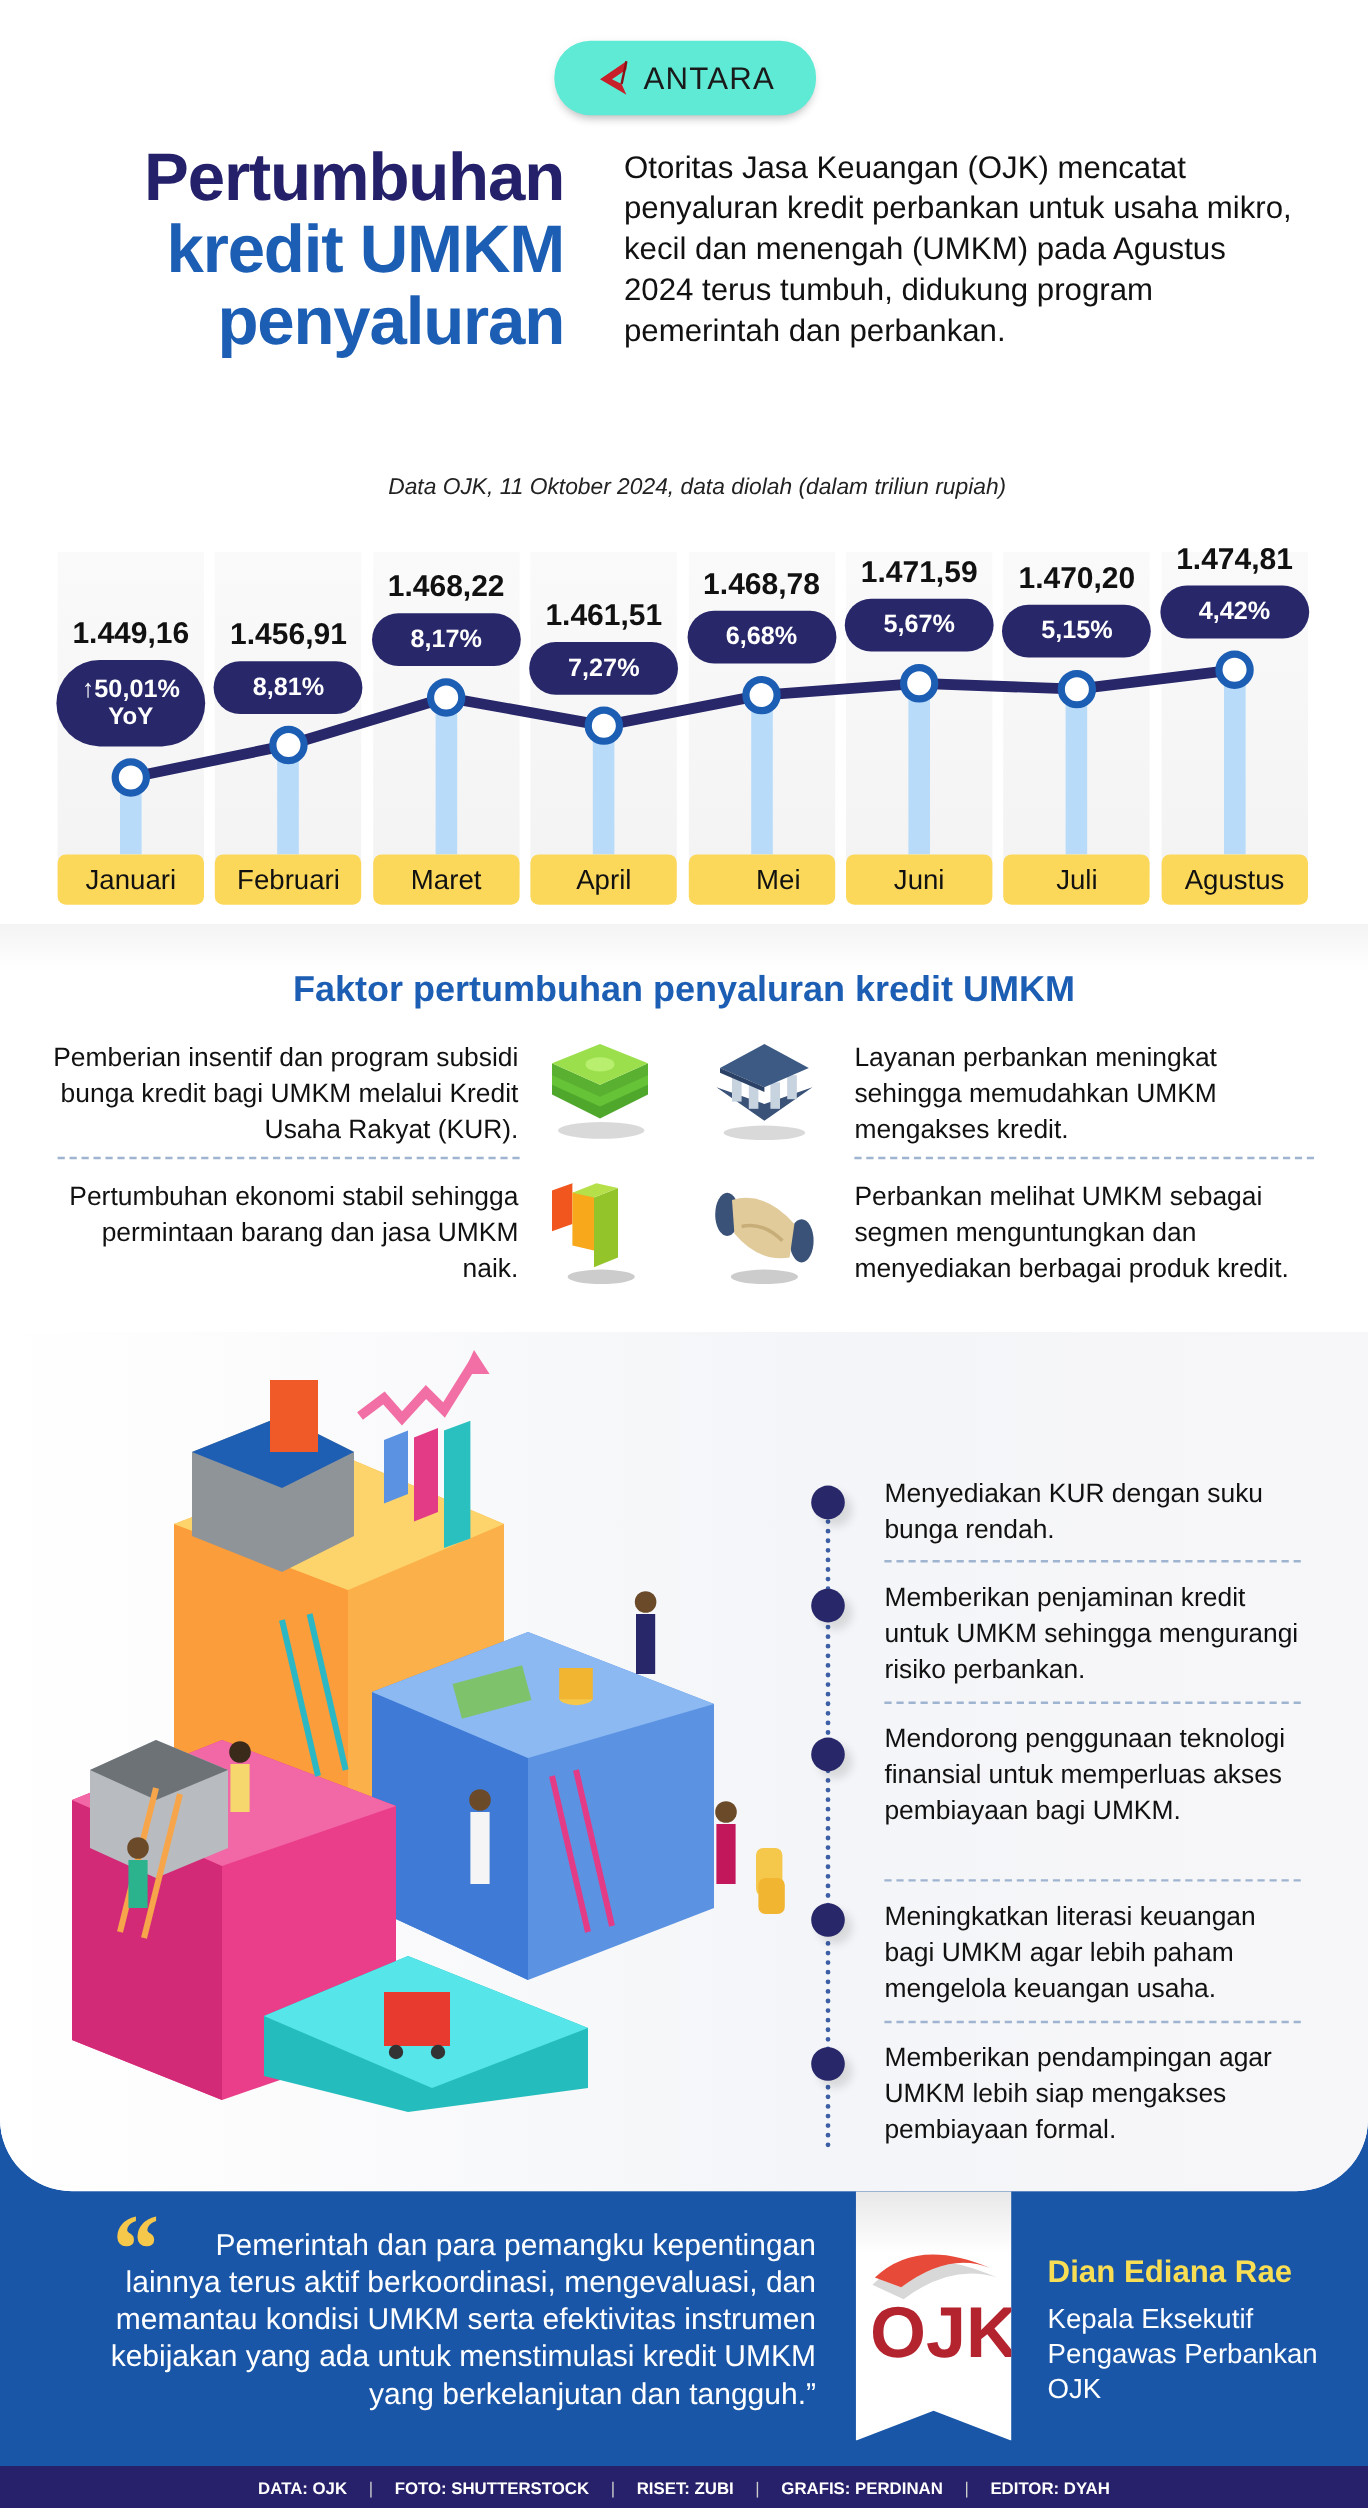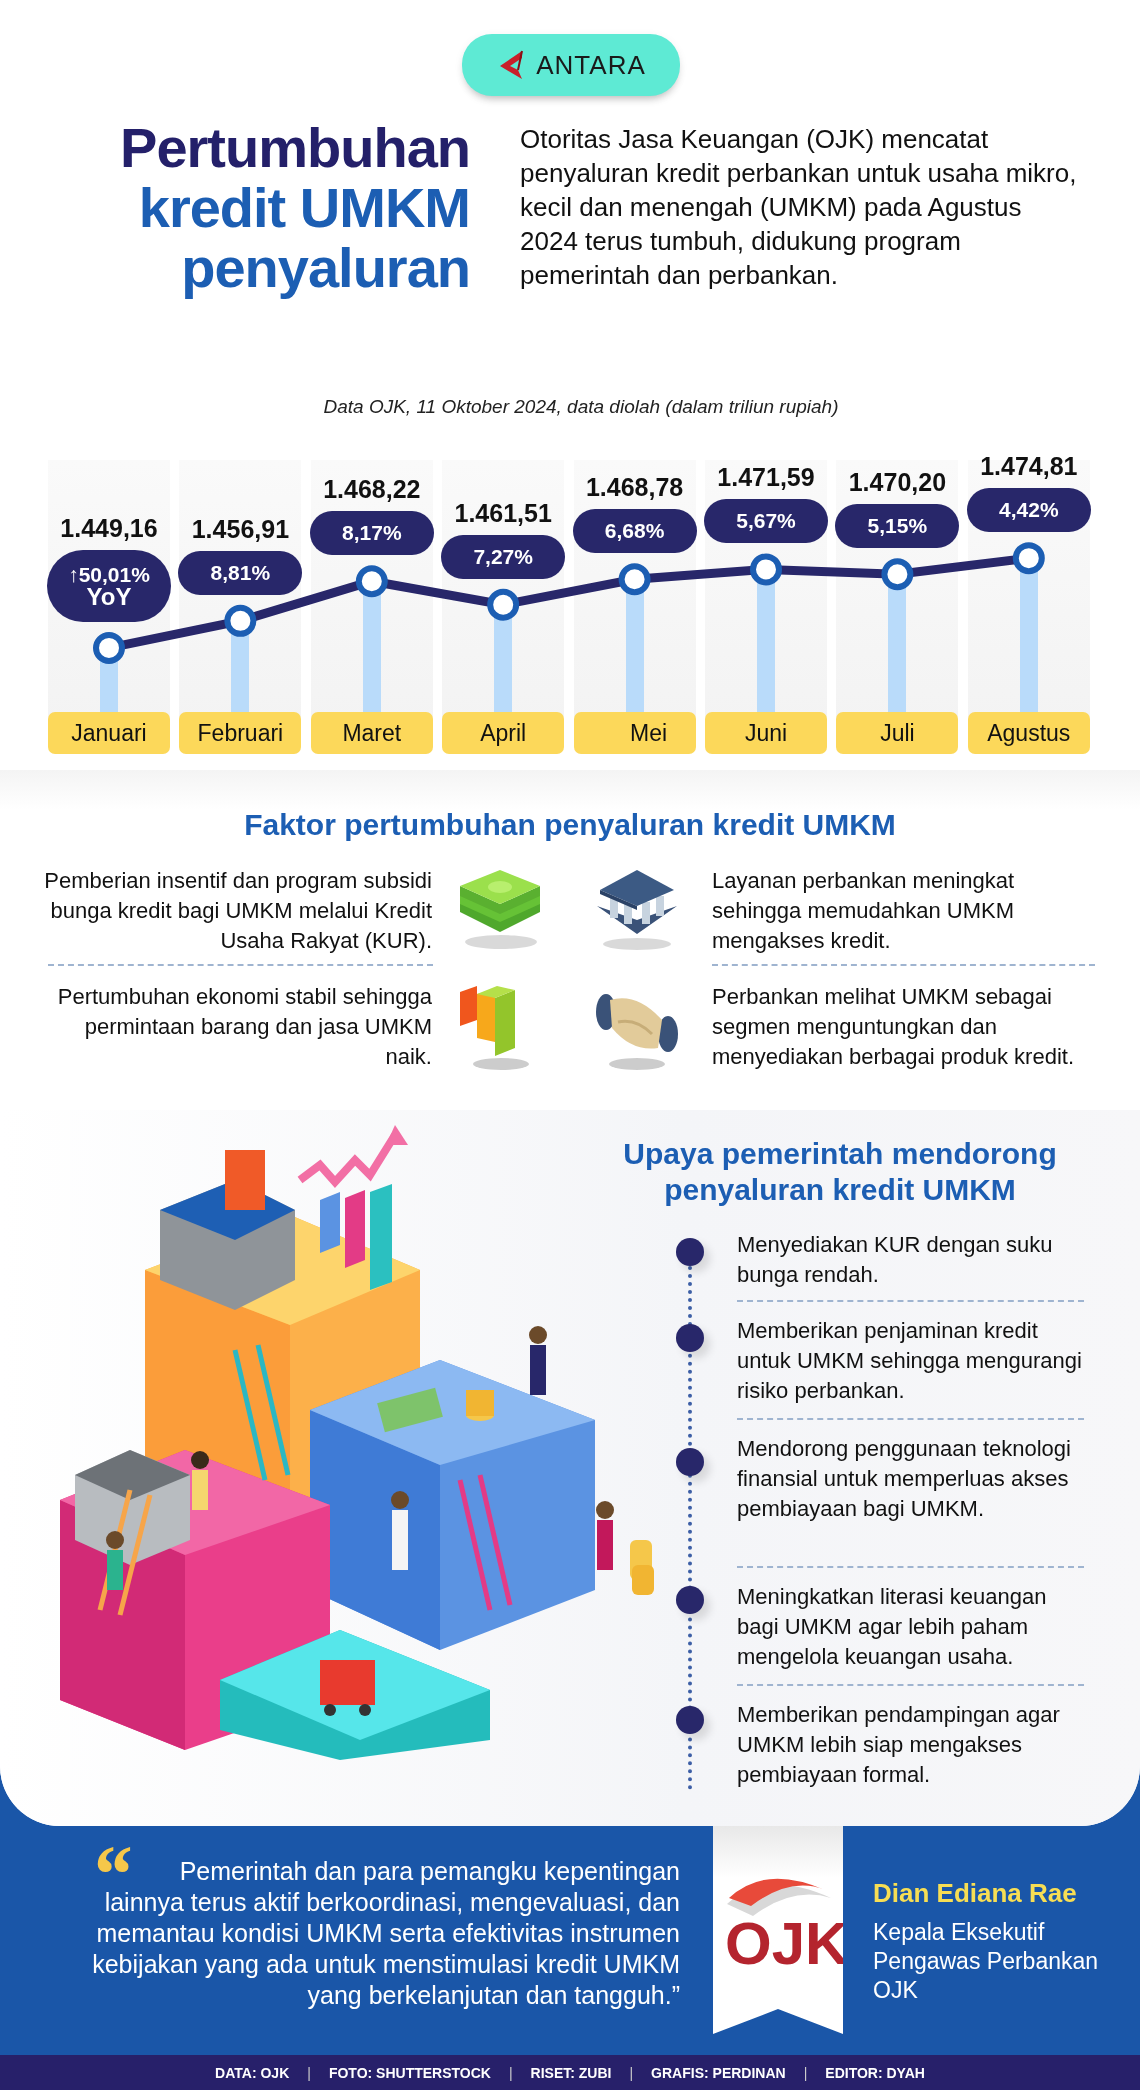--- a/index.html
+++ b/index.html
@@ -19,21 +19,21 @@
   
   .chart-title { position: absolute; left: 0; width: 1140px; top: 348px; text-align: center; font-size: 30px; font-weight: 700; color: #1c5eb3; }
   .chart-sub { position: absolute; left: 0; width: 1140px; top: 396px; text-align: center; font-size: 19px; font-style: italic; color: #222; padding-left: 22px; }
   .chart-area { position: absolute; left: 48px; top: 430px; width: 1046px; height: 330px; }
   .col-bg { position: absolute; top: 30px; width: 122px; height: 270px; background: linear-gradient(#fafafa, #f3f3f3); }
   .month-label { position: absolute; top: 282px; width: 122px; height: 42px; background: #fcd85a; border-radius: 7px; display: flex; align-items: center; justify-content: center; font-size: 23px; color: #111; }
   .stem { position: absolute; width: 18px; background: #b9dbfa; }
   .val-label { position: absolute; width: 160px; text-align: center; font-size: 25px; font-weight: 700; color: #111; }
   .pct-pill { position: absolute; width: 124px; height: 44px; border-radius: 22px; background: #28276a; color: #fff; font-weight: 700; font-size: 21px; display: flex; flex-direction: column; align-items: center; justify-content: center; line-height: 22px; }
   .pct-pill.big { height: 72px; border-radius: 36px; }
-  .pct-pill .yoy { font-size: 24px; }
+  .pct-pill .yoy { font-size: 20px; }
   svg.line { position: absolute; left: 0; top: 0; }
 
   .band-shadow { position: absolute; left: 0; top: 770px; width: 1140px; height: 40px; background: linear-gradient(#f4f4f4, #ffffff); }
 
   
   .factors-title { position: absolute; left: 0; width: 1140px; top: 808px; text-align: center; font-size: 30px; font-weight: 700; color: #1c5eb3; }
   .factor { position: absolute; font-size: 22px; line-height: 30px; color: #111; }
   .factor.left { text-align: right; }
   .dash-h { position: absolute; height: 0; border-top: 2px dashed #9fb4d0; }
   .ficon { position: absolute; width: 90px; height: 90px; }
@@ -257,21 +257,20 @@
       <rect x="372" y="390" width="16" height="60" fill="#f5f5f5"></rect>
       <circle cx="180" cy="340" r="9" fill="#3a2a1a"></circle>
       <rect x="172" y="350" width="16" height="40" fill="#f5d76e"></rect>
       <circle cx="95" cy="420" r="9" fill="#6b4a2a"></circle>
       <rect x="87" y="430" width="16" height="40" fill="#2bb38e"></rect>
       <circle cx="585" cy="390" r="9" fill="#6b4a2a"></circle>
       <rect x="577" y="400" width="16" height="50" fill="#c2185b"></rect>
     </svg>
   </div>
 
-  <div class="upaya-title">Upaya pemerintah mendorong penyaluran kredit UMKM</div>
   <div class="timeline"></div>
 
   <div class="t-dot" style="top:1238px;"></div>
   <p class="t-item" style="top:1230px;">Menyediakan KUR dengan suku bunga rendah.</p>
   <div class="dash-h" style="left:737px; top:1300px; width:347px;"></div>
 
   <div class="t-dot" style="top:1324px;"></div>
   <p class="t-item" style="top:1316px;">Memberikan penjaminan kredit untuk UMKM sehingga mengurangi risiko perbankan.</p>
   <div class="dash-h" style="left:737px; top:1418px; width:347px;"></div>
 

